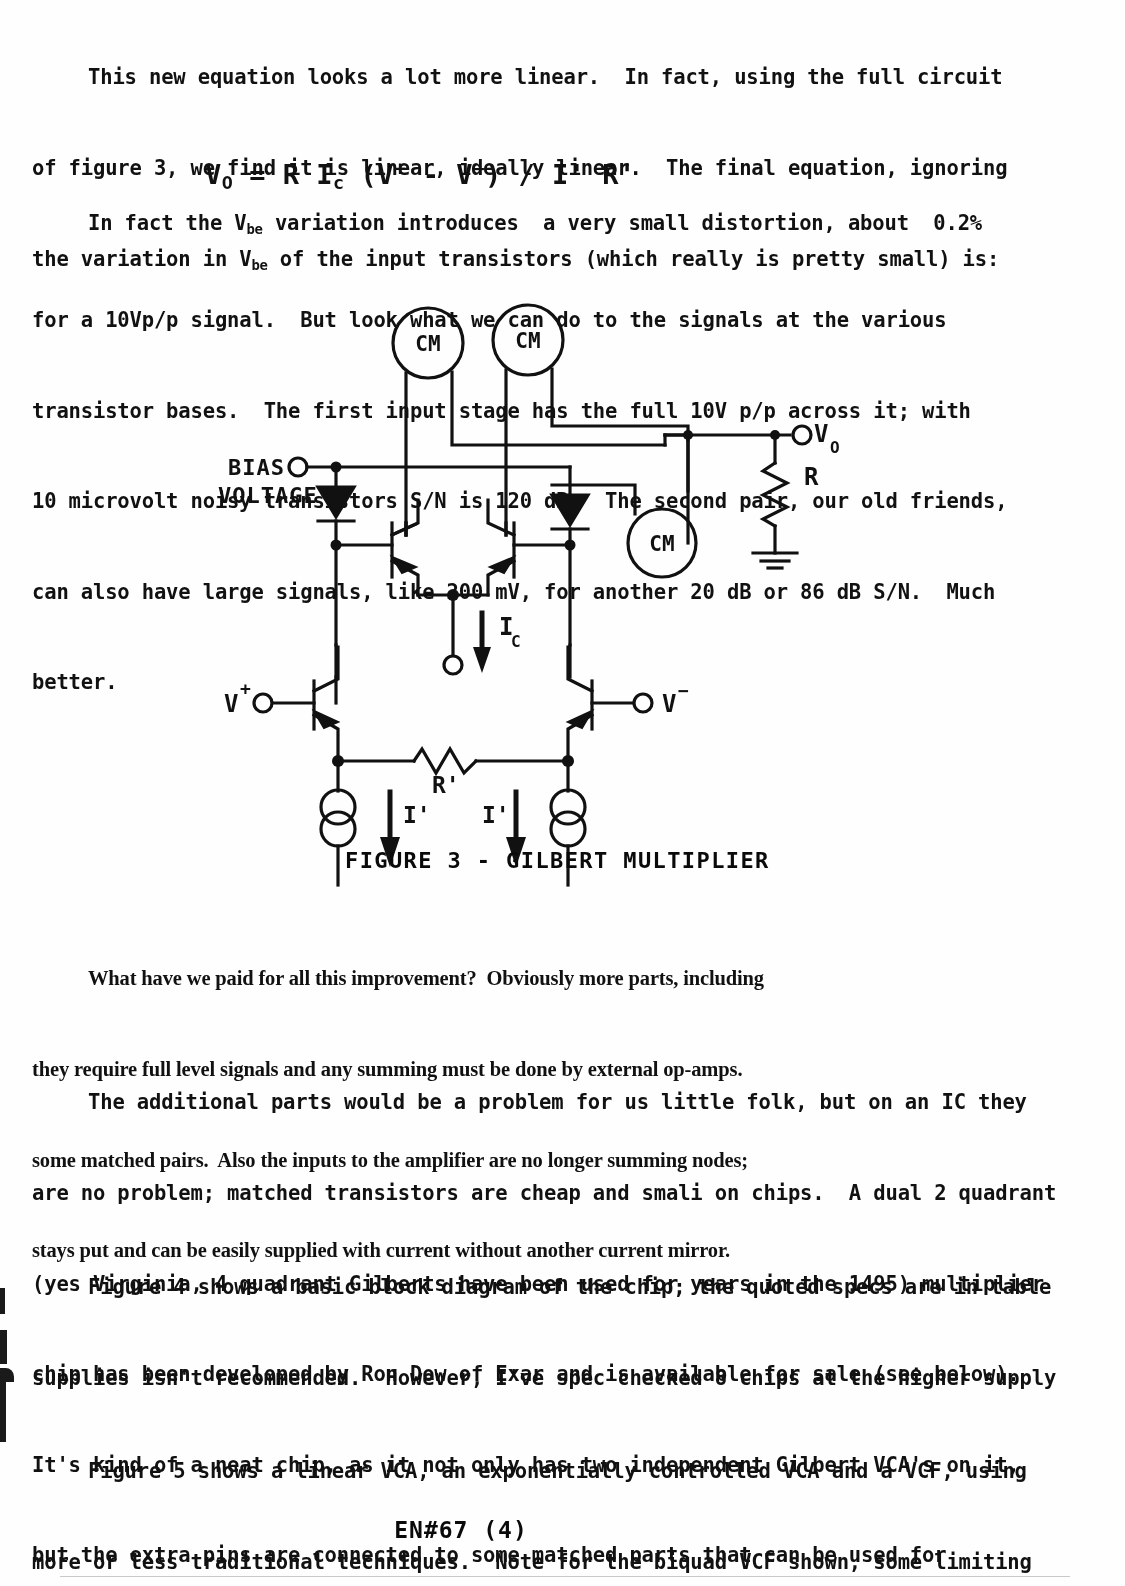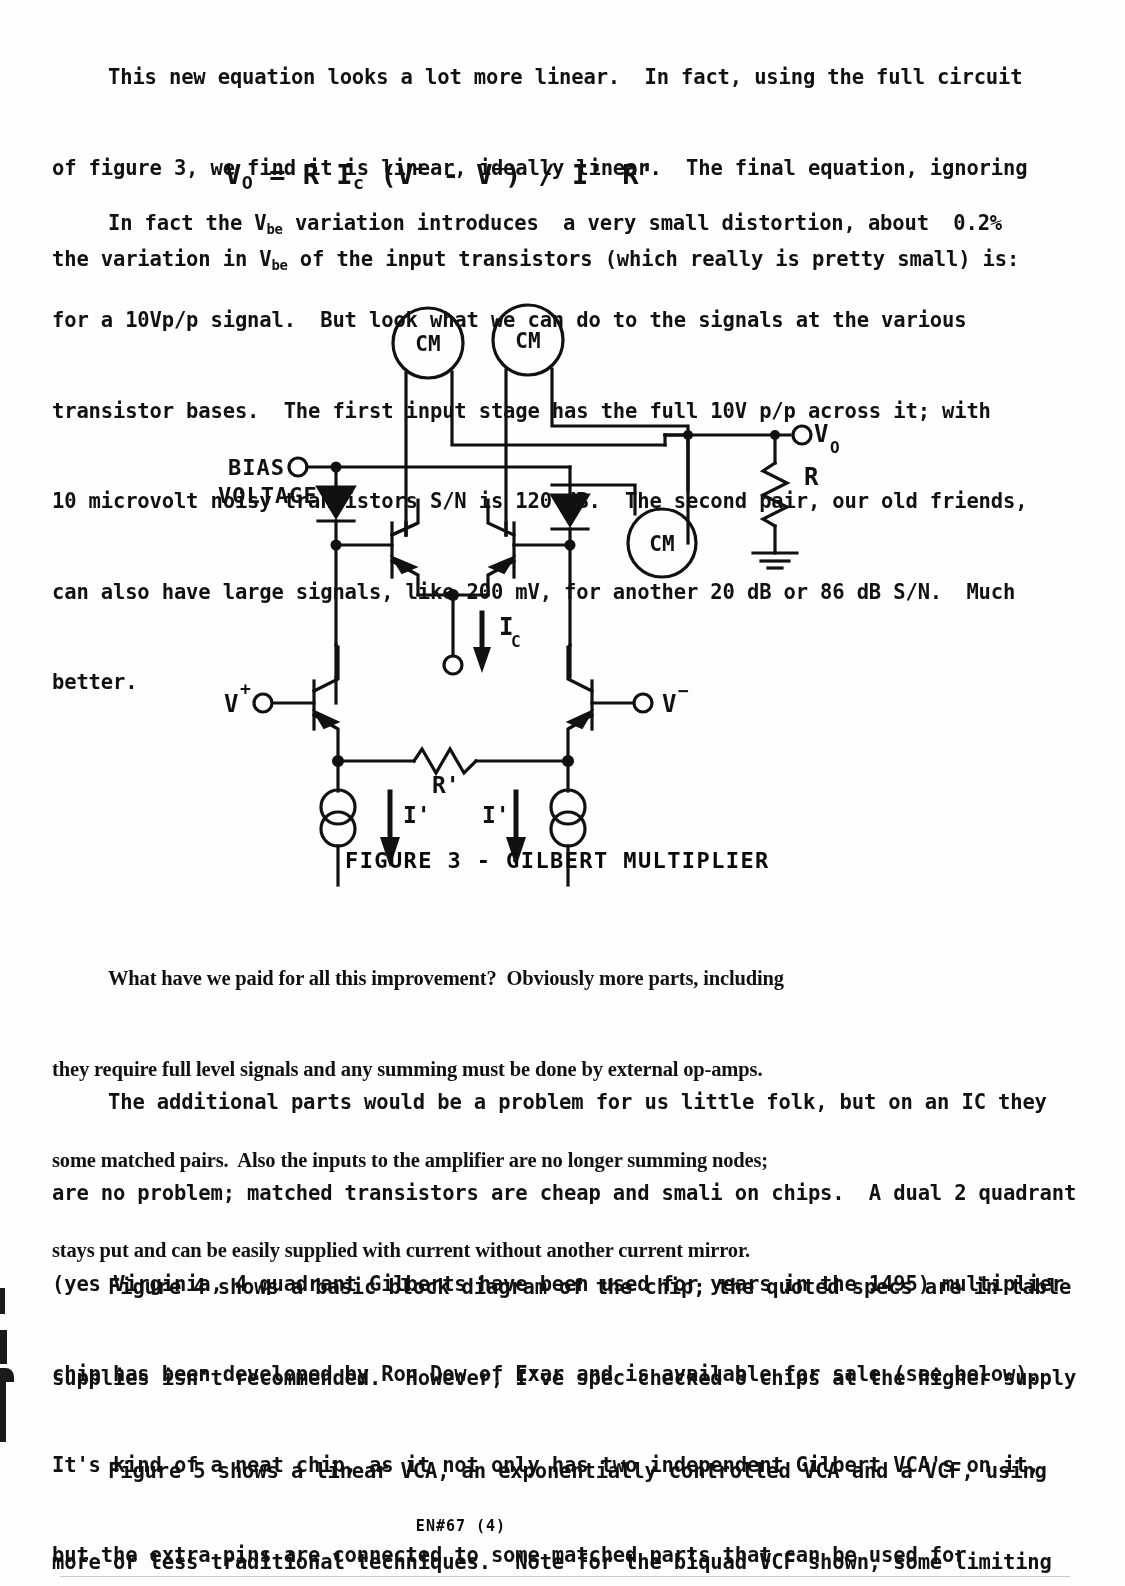--- a/index.html
+++ b/index.html
@@ -24,21 +24,21 @@
   
   .para {
     position: absolute;
     font-size: 20.5px;
     line-height: 30.2px;
     letter-spacing: -0.15px;
     white-space: pre;
     font-weight: 600;
     color: #111;
   }
-  .para .ln { display: block; margin-left: 20px; }
+  .para .ln { display: block; }
   .indent { display: inline-block; width: 56px; }
   .u { text-underline-offset: 2px; }
   sub {
     font-size: 0.68em;
     vertical-align: -0.28em;
     letter-spacing: -0.3px;
   }
   sup {
     font-size: 0.7em;
     vertical-align: 0.45em;
@@ -71,21 +71,21 @@
     white-space: pre;
   }
 
   
   #footer {
     position: absolute;
     left: 0;
     top: 1517px;
     width: 922px;
     text-align: center;
-    font-size: 15px;
+    font-size: 23px;
     letter-spacing: 1px;
     font-weight: 600;
   }
 
   
   .scan-mark {
     position: absolute;
     background: #1a1a1a;
   }
   #mark1 { left: 0px; top: 1288px; width: 5px;  height: 26px; }

